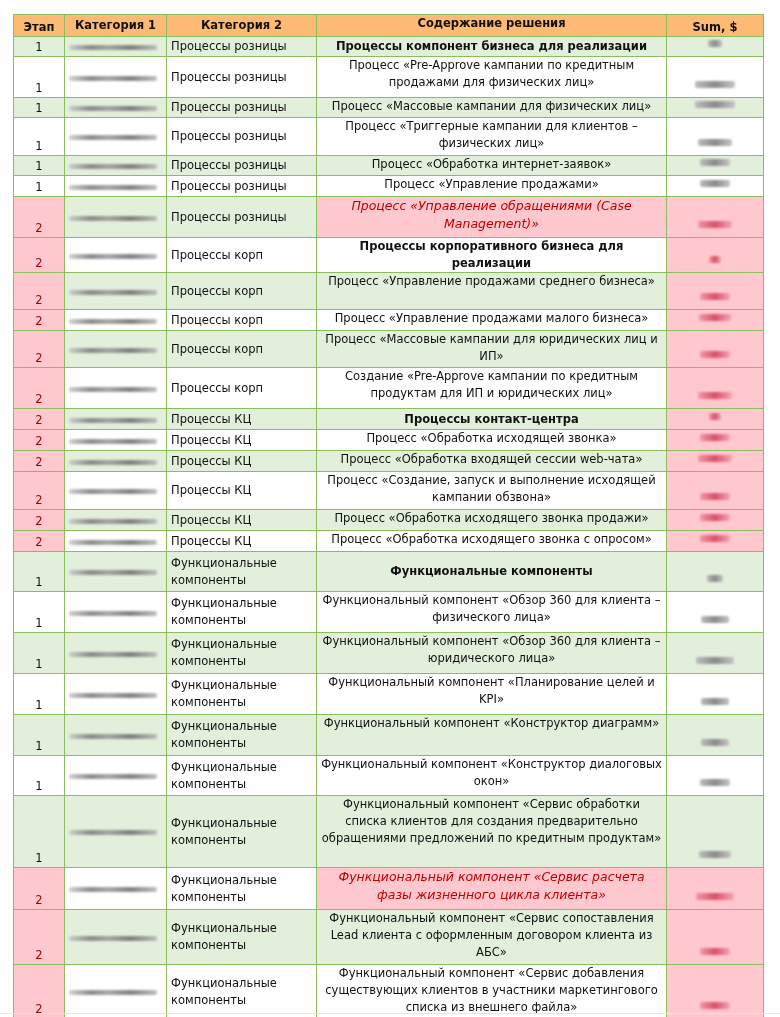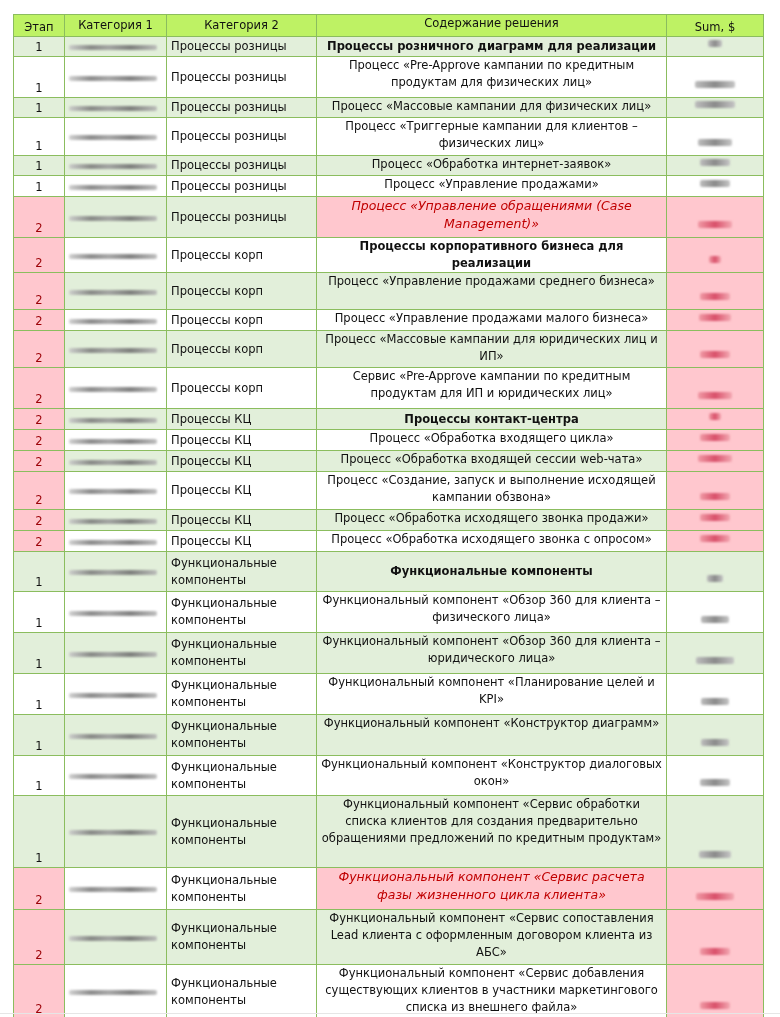--- a/index.html
+++ b/index.html
@@ -1,21 +1,21 @@
 <!DOCTYPE html>
 <html><head>
 <meta charset="utf-8">
 <style>
   html, body { margin: 0; padding: 0; background: #ffffff; }
   body { width: 780px; height: 1017px; position: relative; overflow: hidden;
          font-family: "DejaVu Sans", "Liberation Sans", sans-serif; }
   .tbl { position: absolute; left: 13px; top: 14px; border-collapse: collapse;
          table-layout: fixed; font-size: 11.5px; color: #111; }
   .tbl td, .tbl th { border: 1px solid #8bbd5e; padding: 0 4px; overflow: hidden; line-height: 17px; }
-  .tbl th { font-weight: normal; background: #bef264; height: 21px; text-align: center; }
+  .tbl th { font-weight: bold; background: #fdba74; height: 21px; text-align: center; }
   .tbl th.left { text-align: center; }
   .c-stage { width: 42px; text-align: center; vertical-align: bottom; }
   .c-cat1 { width: 93px; vertical-align: middle; }
   .c-cat2 { width: 141px; text-align: left; vertical-align: middle; white-space: normal; }
   .c-content { width: 341px; text-align: center; vertical-align: top; }
   .c-sum { width: 88px; text-align: center; vertical-align: bottom; margin-left: 16px; }
   tr.green td { background: #e2efda; }
   tr.white td { background: #ffffff; }
   td.pink { background: #ffc7ce !important; color: #9c0006; }
   td.content-bold { font-weight: bold; }
@@ -41,28 +41,28 @@
       <th class="c-cat2 left">Категория 2</th>
       <th class="c-content">Содержание решения</th>
       <th class="c-sum">Sum, $</th>
     </tr>
   </thead>
   <tbody id="tbody">
       <tr class="green" style="height: 20px;">
         <td class="c-stage">1</td>
         <td class="c-cat1"><span class="blur-name"></span></td>
         <td class="c-cat2">Процессы розницы</td>
-        <td class="c-content content-bold" style="vertical-align: middle;"><span>Процессы розничного диаграмм для реализации</span></td>
+        <td class="c-content content-bold" style="vertical-align: middle;"><span>Процессы компонент бизнеса для реализации</span></td>
         <td class="c-sum"><span class="blur-sum" style="width: 14px;"></span></td>
       </tr>
       <tr class="white" style="height: 41px;">
         <td class="c-stage">1</td>
         <td class="c-cat1"><span class="blur-name"></span></td>
         <td class="c-cat2">Процессы розницы</td>
-        <td class="c-content"><span>Процесс «Pre-Approve кампании по кредитным продуктам для физических лиц»</span></td>
+        <td class="c-content"><span>Процесс «Pre-Approve кампании по кредитным продажами для физических лиц»</span></td>
         <td class="c-sum"><span class="blur-sum" style="width: 40px;"></span></td>
       </tr>
       <tr class="green" style="height: 20px;">
         <td class="c-stage">1</td>
         <td class="c-cat1"><span class="blur-name"></span></td>
         <td class="c-cat2">Процессы розницы</td>
         <td class="c-content"><span>Процесс «Массовые кампании для физических лиц»</span></td>
         <td class="c-sum"><span class="blur-sum" style="width: 40px;"></span></td>
       </tr>
       <tr class="white" style="height: 38px;">
@@ -118,35 +118,35 @@
         <td class="c-stage pink">2</td>
         <td class="c-cat1"><span class="blur-name"></span></td>
         <td class="c-cat2">Процессы корп</td>
         <td class="c-content"><span>Процесс «Массовые кампании для юридических лиц и ИП»</span></td>
         <td class="c-sum pink"><span class="blur-sum" style="width: 30px;"></span></td>
       </tr>
       <tr class="white" style="height: 41px;">
         <td class="c-stage pink">2</td>
         <td class="c-cat1"><span class="blur-name"></span></td>
         <td class="c-cat2">Процессы корп</td>
-        <td class="c-content"><span>Сервис «Pre-Approve кампании по кредитным продуктам для ИП и юридических лиц»</span></td>
+        <td class="c-content"><span>Создание «Pre-Approve кампании по кредитным продуктам для ИП и юридических лиц»</span></td>
         <td class="c-sum pink"><span class="blur-sum" style="width: 34px;"></span></td>
       </tr>
       <tr class="green" style="height: 21px;">
         <td class="c-stage pink">2</td>
         <td class="c-cat1"><span class="blur-name"></span></td>
         <td class="c-cat2">Процессы КЦ</td>
         <td class="c-content content-bold" style="vertical-align: middle; text-align: center;"><span>Процессы контакт-центра</span></td>
         <td class="c-sum pink"><span class="blur-sum" style="width: 12px;"></span></td>
       </tr>
       <tr class="white" style="height: 21px;">
         <td class="c-stage pink">2</td>
         <td class="c-cat1"><span class="blur-name"></span></td>
         <td class="c-cat2">Процессы КЦ</td>
-        <td class="c-content"><span>Процесс «Обработка входящего цикла»</span></td>
+        <td class="c-content"><span>Процесс «Обработка исходящей звонка»</span></td>
         <td class="c-sum pink"><span class="blur-sum" style="width: 30px;"></span></td>
       </tr>
       <tr class="green" style="height: 21px;">
         <td class="c-stage pink">2</td>
         <td class="c-cat1"><span class="blur-name"></span></td>
         <td class="c-cat2">Процессы КЦ</td>
         <td class="c-content"><span>Процесс «Обработка входящей сессии web-чата»</span></td>
         <td class="c-sum pink"><span class="blur-sum" style="width: 34px;"></span></td>
       </tr>
       <tr class="white" style="height: 38px;">

